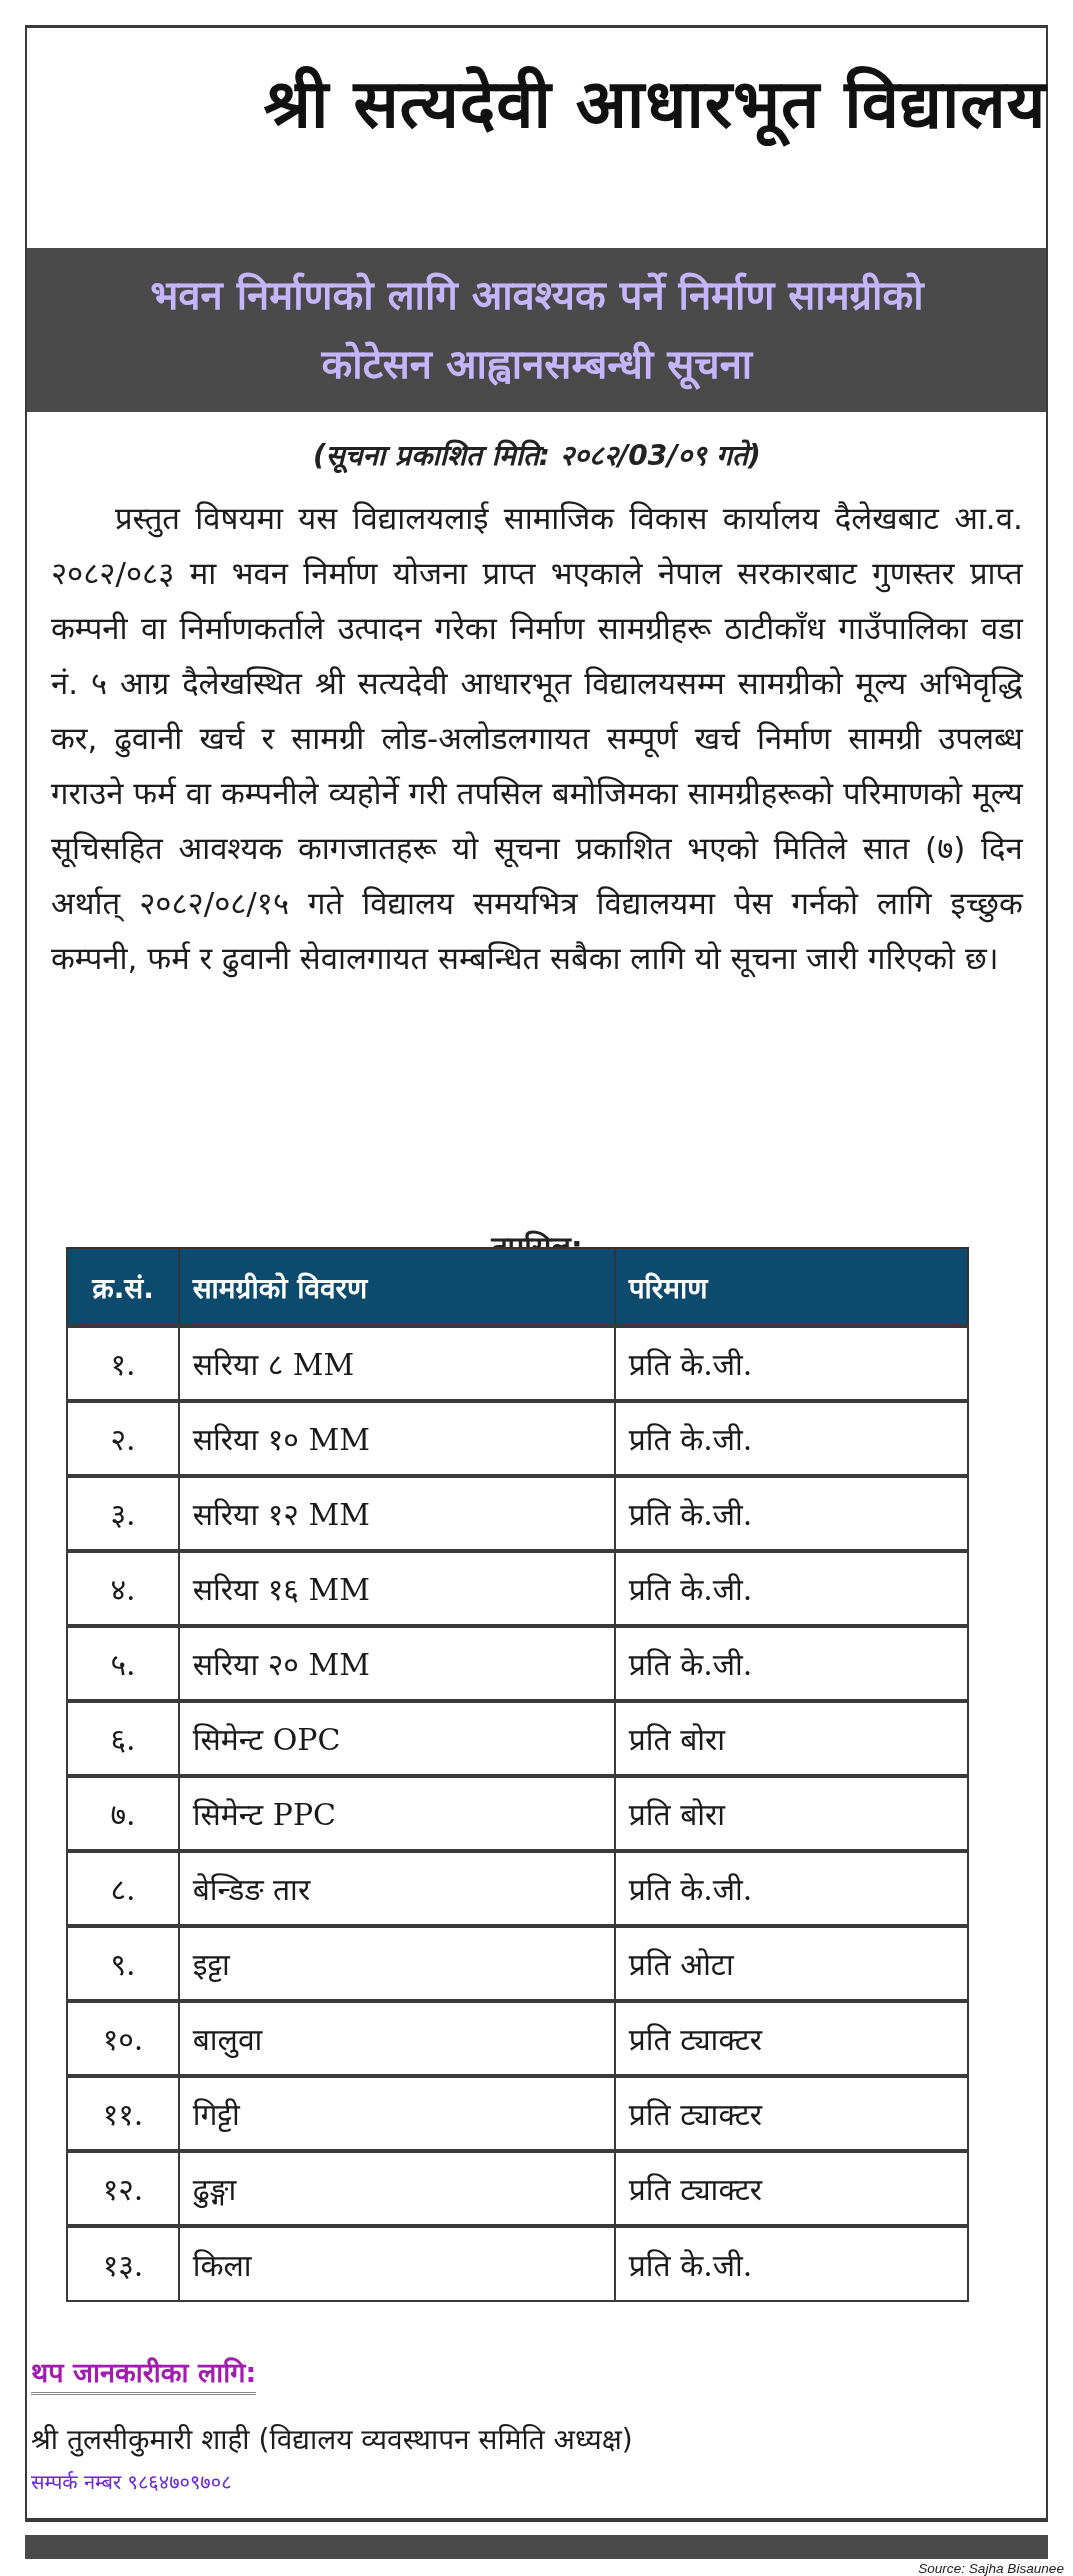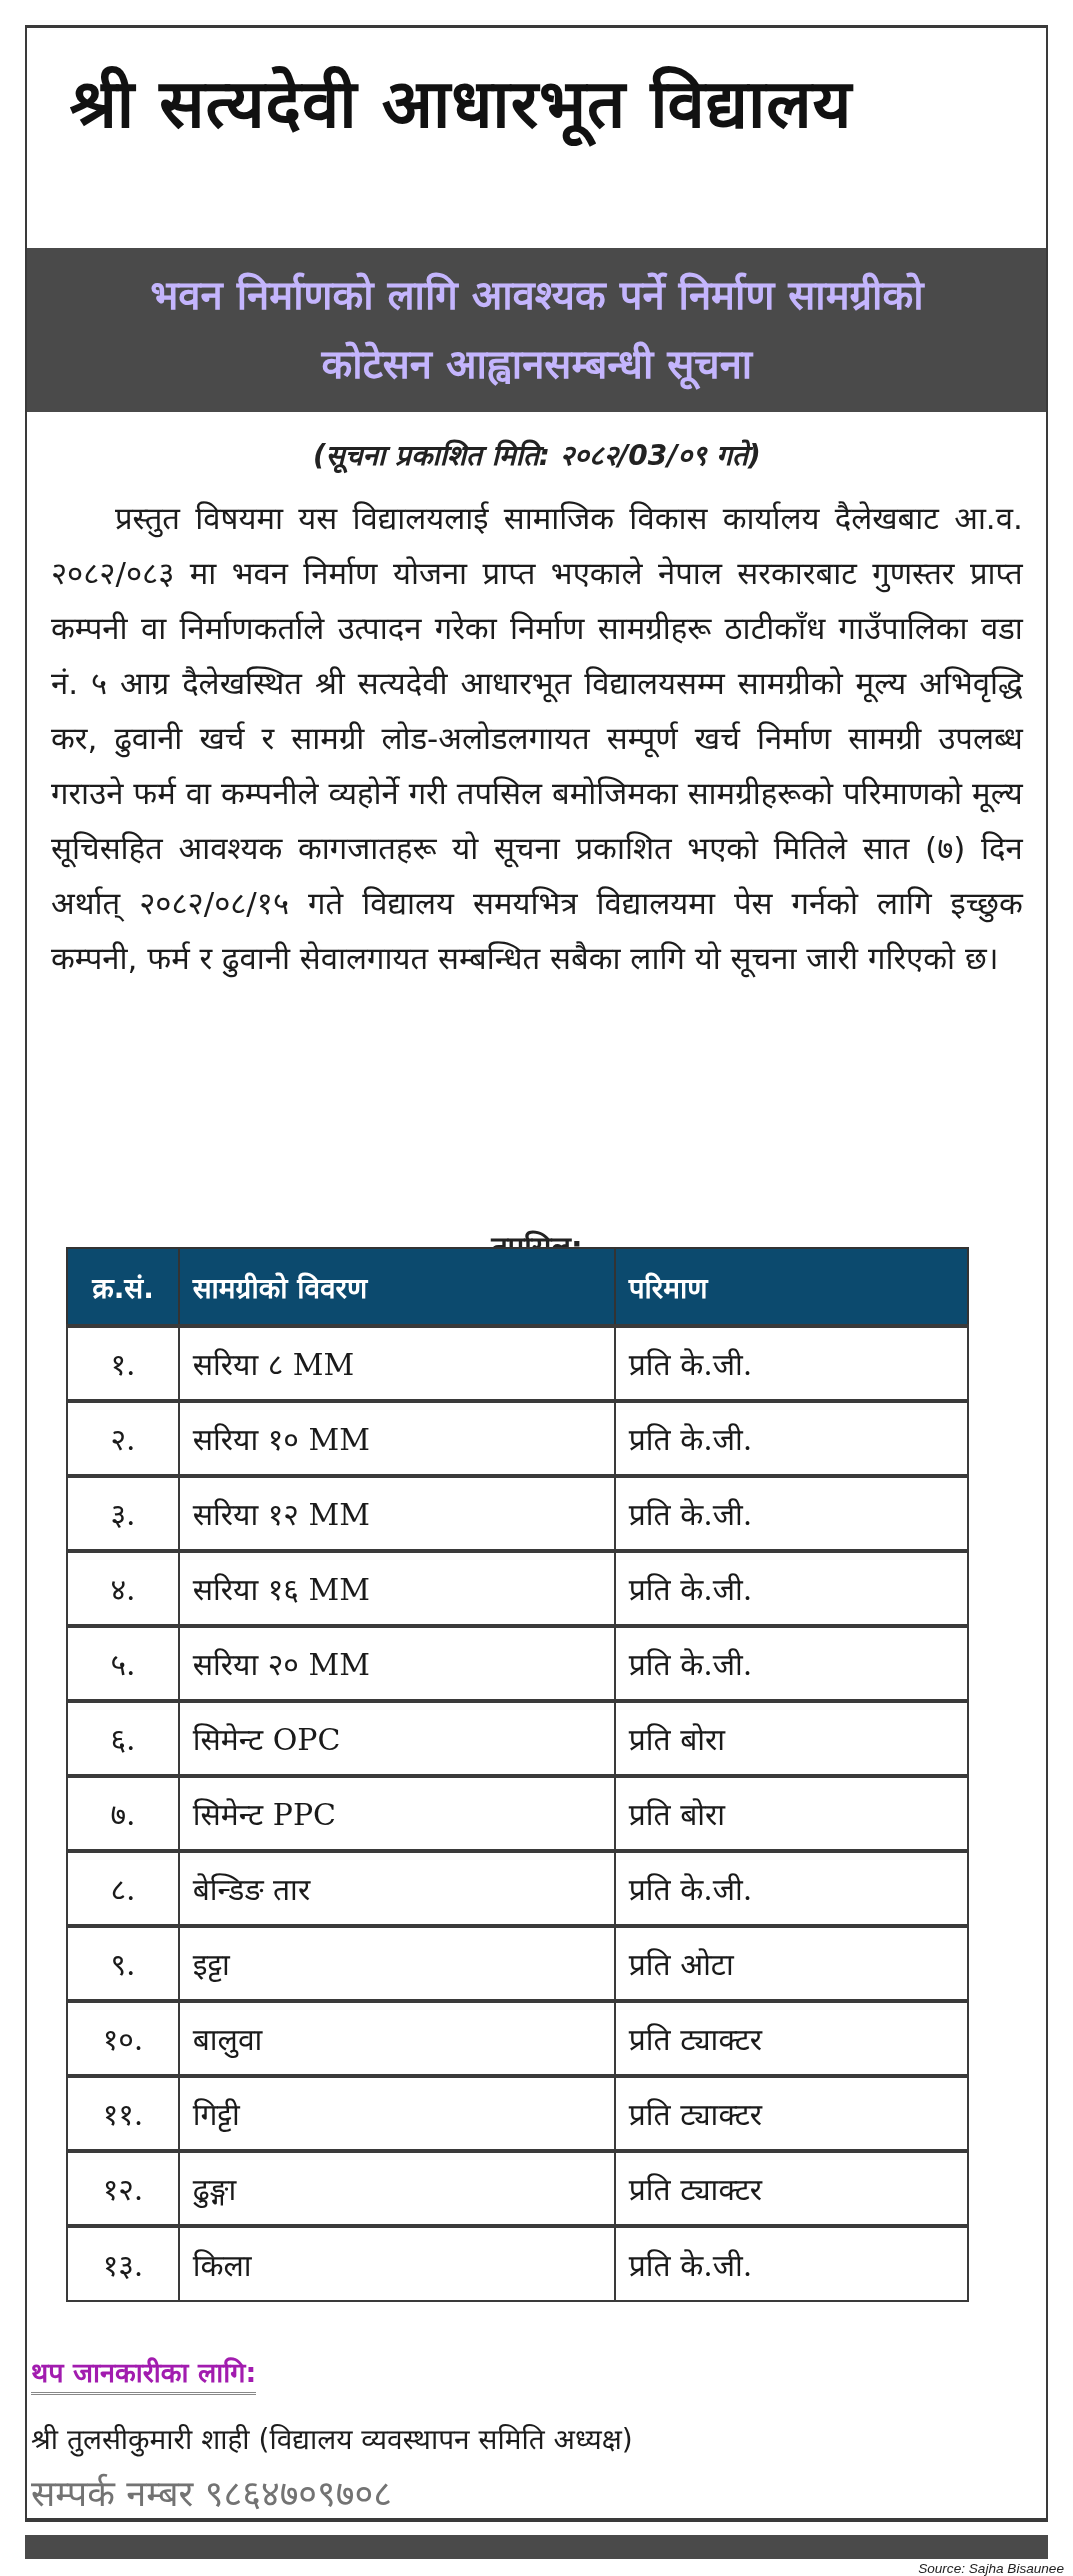--- a/index.html
+++ b/index.html
@@ -6,23 +6,22 @@
   html, body { width: 1073px; height: 2576px; background: #ffffff; overflow: hidden; }
   body { position: relative; font-family: "DejaVu Sans", sans-serif; color: #1a1a1a; }
 
   .frame {
     position: absolute; left: 25.4px; top: 25.4px; width: 1023px; height: 2497px;
     border: 2.7px solid #3a3a3a; border-top-width: 3.6px; border-bottom-width: 4.5px;
     background: #fff;
   }
   .title {
     position: absolute; left: 0; right: 0; top: 27px;
-    text-align: left; font-size: 67px; font-weight: bold; letter-spacing: 0.9px;
+    text-align: right; font-size: 67px; font-weight: bold; letter-spacing: 0.9px;
     color: #111;
-    padding-left: 42px;
   }
   .subtitle {
     position: absolute; left: 0; right: 0; top: 162px;
     text-align: center; font-size: 31px; color: #222;
   }
   .banner {
     position: absolute; left: 0; right: 0; top: 220px; height: 164px;
     background: #4a4a4a; color: #c4b5fd;
     display: flex; flex-direction: column; justify-content: center; align-items: center;
     font-size: 40px; font-weight: bold; line-height: 69px; text-align: center;
@@ -60,21 +59,21 @@
 
   .more-info {
     position: absolute; left: 31px; top: 2353px;
     font-size: 27px; font-weight: bold; color: #a21caf;
     border-bottom: 3.6px double #888; padding-bottom: 1.8px;
   }
   .contact-name {
     position: absolute; left: 31px; top: 2419px; font-size: 28px; color: #1c1c1c;
   }
   .contact-phone {
-    position: absolute; left: 31px; top: 2468px; font-size: 36px; color: #737373; text-align: center;
+    position: absolute; left: 31px; top: 2468px; font-size: 20px; color: #6d28d9; text-align: center;
   }
 
   .bottom-bar {
     position: absolute; left: 25.4px; top: 2535px; width: 1023px; height: 23.6px; background: #4a4a4a;
   }
   .source {
     position: absolute; right: 9px; top: 2561px; font-family: "Liberation Sans", sans-serif;
     font-size: 13.6px; font-style: italic; color: #222;
   }
 

